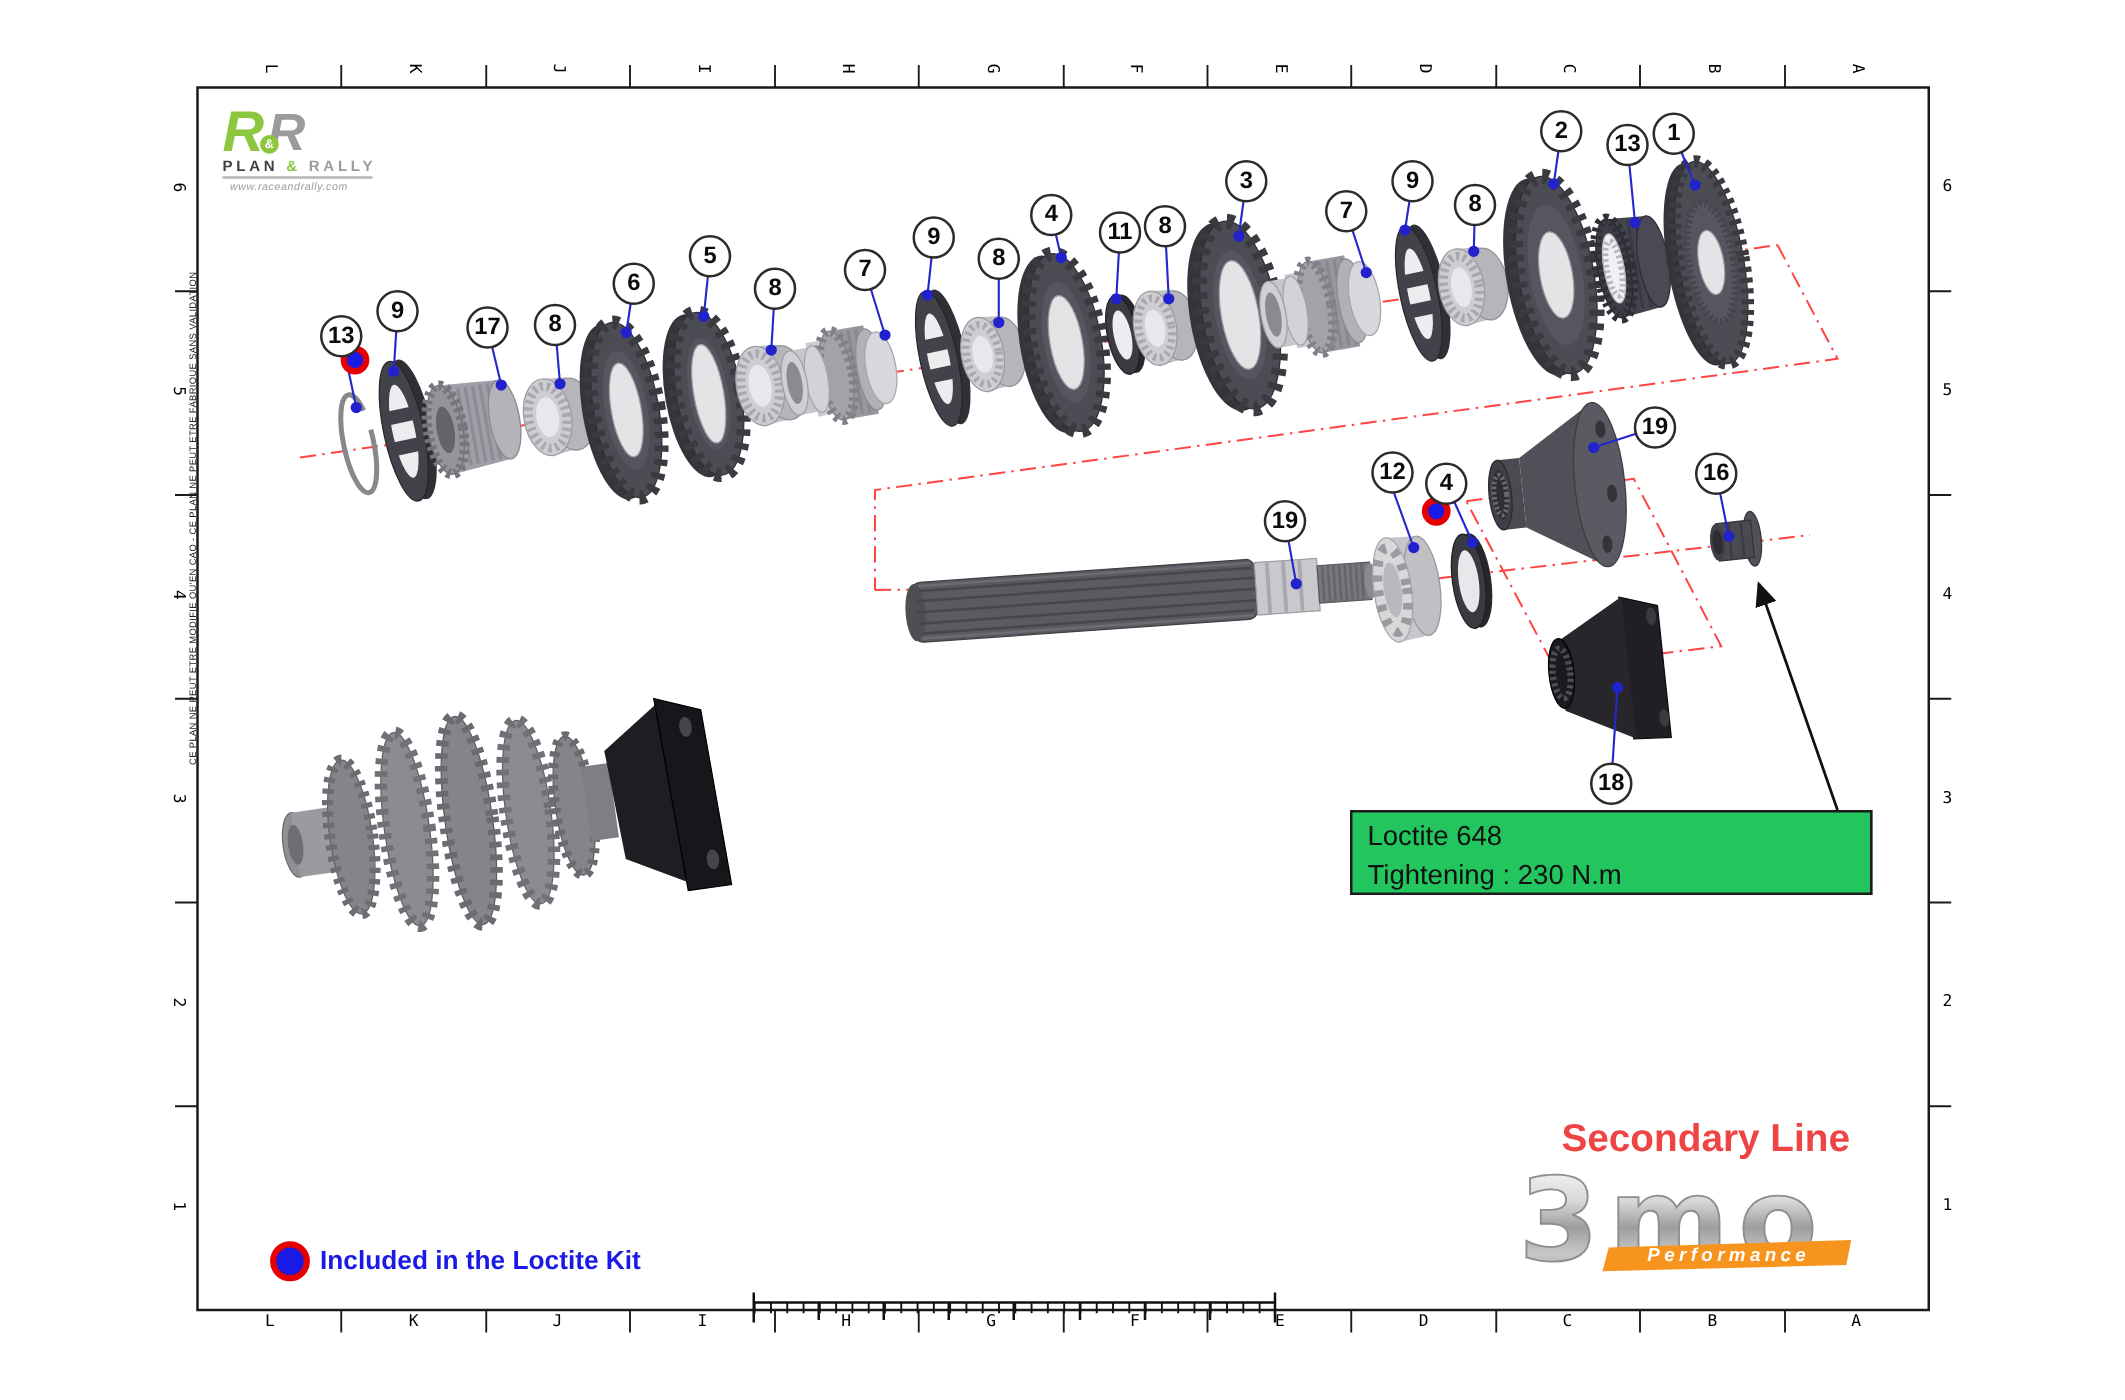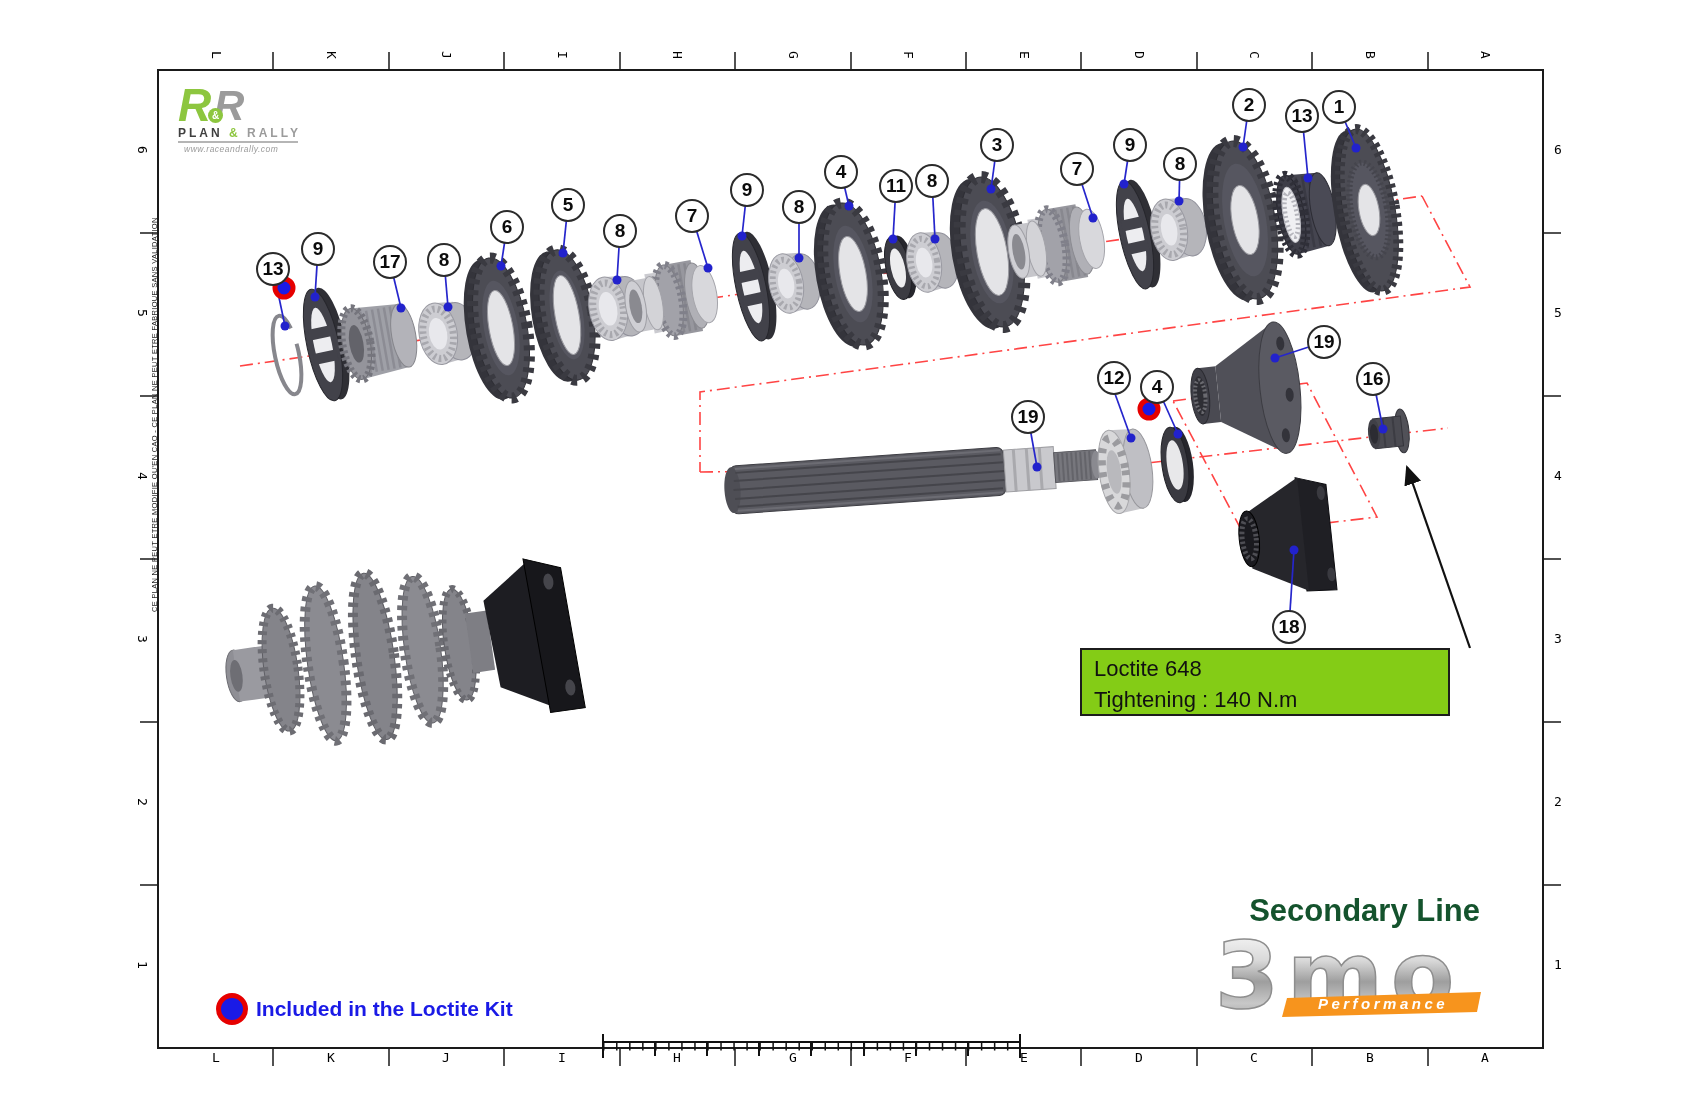--- a/index.html
+++ b/index.html
@@ -7,28 +7,28 @@
        font-family:"Liberation Sans",sans-serif;color:#111;}
   svg{position:absolute;left:0;top:0;}
   .lab{position:absolute;font-family:"DejaVu Sans Mono",monospace;font-size:13px;color:#000;
        width:20px;text-align:center;line-height:14px;}
   .lab-rot{transform:rotate(90deg);}
   .balloon{position:absolute;width:34px;height:34px;box-sizing:border-box;border:2px solid #2b2b2b;
            border-radius:50%;background:#fff;color:#0b0b0b;font-weight:bold;font-size:19px;
            display:flex;align-items:center;justify-content:center;z-index:6;}
   .side-note{position:absolute;left:150px;top:612px;transform:rotate(-90deg);transform-origin:0 0;
              font-size:7.5px;letter-spacing:.3px;color:#222;white-space:nowrap;z-index:3;}
-  .note-box{position:absolute;left:1080px;top:648px;width:370px;height:68px;box-sizing:border-box;
-            border:2px solid #1c1c1c;background:#84cc16;padding:3px 0 0 12px;z-index:5;}
+  .note-box{position:absolute;left:1080px;top:648px;width:418px;height:68px;box-sizing:border-box;
+            border:2px solid #1c1c1c;background:#22c55e;padding:3px 0 0 12px;z-index:5;}
   .note-box div{font-size:22px;line-height:31px;color:#111;}
   .legend{position:absolute;left:216px;top:993px;display:flex;align-items:center;z-index:5;}
   .legend-dot{width:32px;height:32px;box-sizing:border-box;border:5px solid #e60000;background:#1a1ae6;
               border-radius:50%;}
   .legend-text{margin-left:8px;font-size:21px;font-weight:bold;color:#1a1ae6;}
-  .sec-title{position:absolute;right:220px;top:893px;font-size:31px;font-weight:bold;color:#14532d;z-index:5;}
+  .sec-title{position:absolute;right:220px;top:893px;font-size:31px;font-weight:bold;color:#ef4444;z-index:5;}
   
   .rr{position:absolute;left:178px;top:84px;width:124px;height:66px;z-index:5;}
   .rr-r1{position:absolute;left:0;top:-6px;font-size:46px;font-weight:bold;font-style:italic;color:#8dc63f;}
   .rr-r2{position:absolute;left:36px;top:-2px;font-size:42px;font-weight:bold;font-style:italic;color:#9b9b9b;}
   .rr-amp{position:absolute;left:30px;top:24px;width:15px;height:15px;border-radius:50%;background:#8dc63f;
           color:#fff;font-size:10px;font-weight:bold;display:flex;align-items:center;justify-content:center;}
   .rr-word{position:absolute;left:0;top:42px;width:120px;font-size:12px;font-weight:bold;letter-spacing:3px;
            border-bottom:2px solid #b5b5b5;padding-bottom:1px;white-space:nowrap;}
   .rr-race{color:#3f3f3f;} .rr-wamp{color:#8dc63f;} .rr-rally{color:#9b9b9b;}
   .rr-url{position:absolute;left:6px;top:60px;font-size:8.5px;color:#9b9b9b;letter-spacing:.5px;font-style:italic;}
@@ -462,21 +462,21 @@
 <div class="balloon" style="left:1322px;top:90px">1</div>
 <div class="balloon" style="left:1011px;top:400px">19</div>
 <div class="balloon" style="left:1097px;top:361px">12</div>
 <div class="balloon" style="left:1140px;top:370px">4</div>
 <div class="balloon" style="left:1307px;top:325px">19</div>
 <div class="balloon" style="left:1356px;top:362px">16</div>
 <div class="balloon" style="left:1272px;top:610px">18</div>
 
 <div class="note-box">
   <div>Loctite 648</div>
-  <div>Tightening : 140 N.m</div>
+  <div>Tightening : 230 N.m</div>
 </div>
 
 <div class="legend">
   <span class="legend-dot"></span>
   <span class="legend-text">Included in the Loctite Kit</span>
 </div>
 
 <div class="sec-title">Secondary Line</div>
 
 <svg class="logo3mo" width="290" height="92" viewBox="0 0 290 92">

